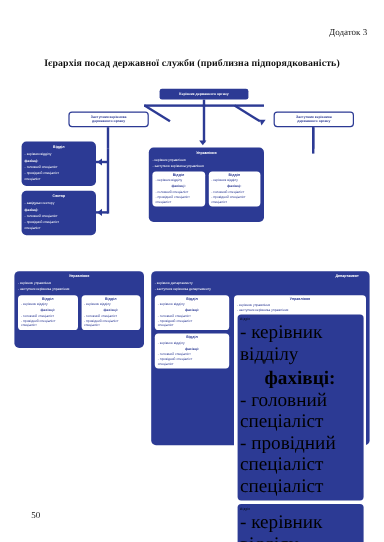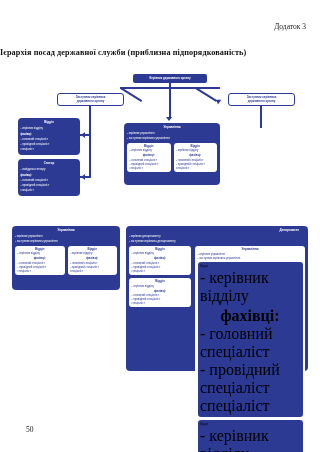--- a/index.html
+++ b/index.html
@@ -9,21 +9,21 @@
     position:relative;overflow:hidden;
   }
   .page{position:absolute;inset:0;}
 
   .appendix{
     position:absolute;right:14px;top:22px;
     font-size:7.5px;color:#1a1a1a;font-family:"Liberation Serif",serif;
   }
   .doc-title{
     position:absolute;left:0;right:0;top:48px;
-    font-weight:bold;font-size:8.2px;color:#111;
+    text-align:center;font-weight:bold;font-size:8.2px;color:#111;
     font-family:"Liberation Serif",serif;letter-spacing:.1px;
   }
   .page-num{
     position:absolute;left:26px;top:425px;
     font-size:7.5px;color:#1a1a1a;
   }
 
   
   .diagram{position:absolute;left:0;top:66px;width:320px;height:310px;padding-left:24px;}
   .navy-pill{

